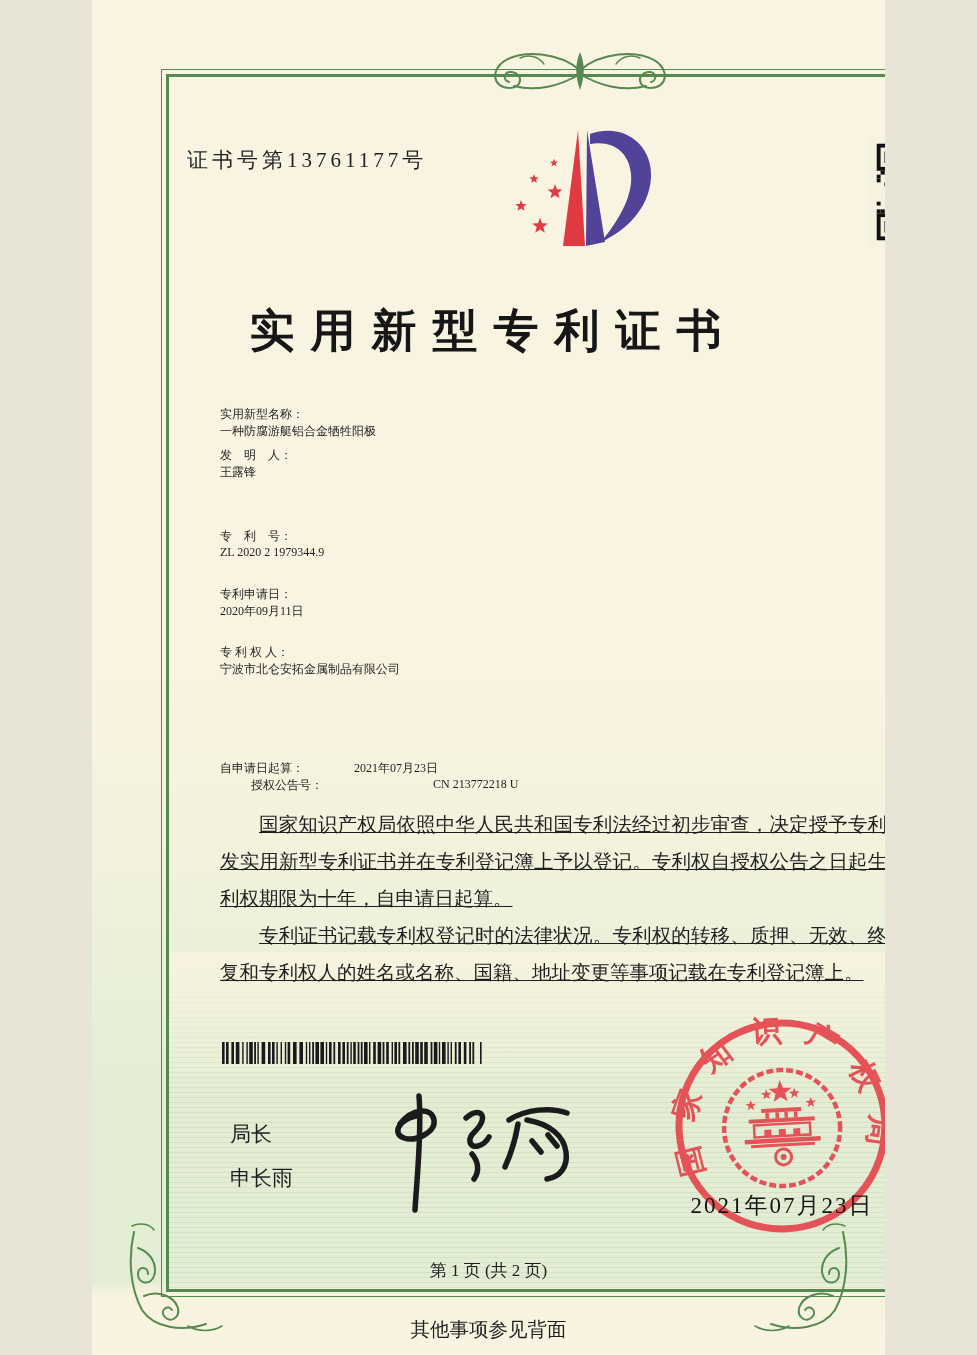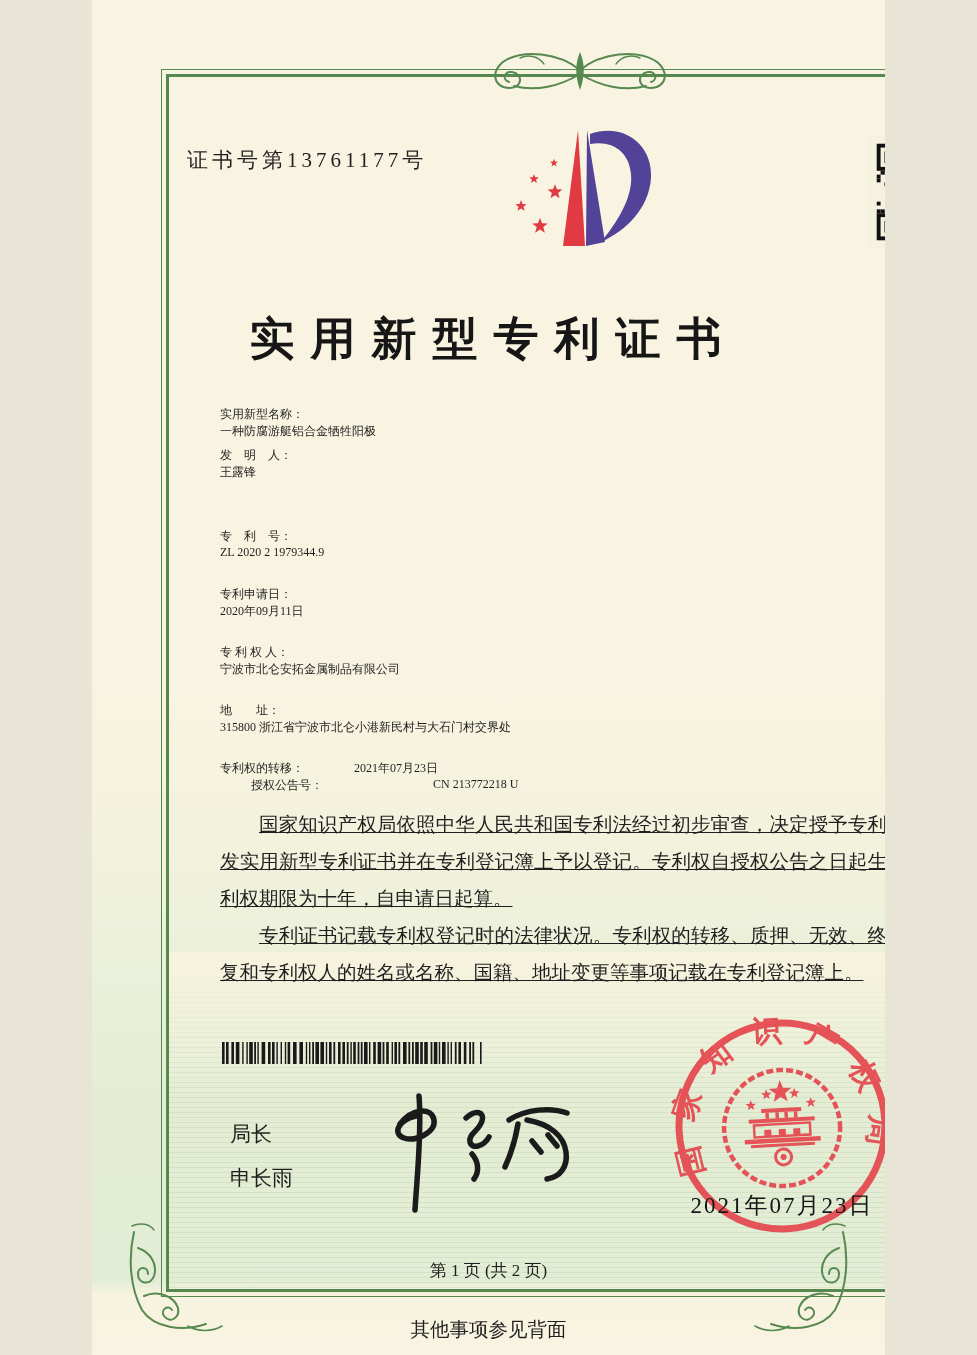--- a/index.html
+++ b/index.html
@@ -24,21 +24,21 @@
     border:3px solid var(--green);outline:1px solid var(--green);outline-offset:4px;
   }
   .top-ornament{position:absolute;left:356px;top:44px;}
   .corner{position:absolute;}
   .corner-left{left:30px;top:1218px;}
   .corner-right{right:30px;top:1218px;transform:scaleX(-1);}
   .cert-no{position:absolute;left:95px;top:146px;font-size:21px;letter-spacing:4px;}
   .logo{position:absolute;left:405px;top:118px;}
   .qr{position:absolute;left:777px;top:136px;}
   .title{
-    position:absolute;left:0;right:0;top:293px;margin:16px 0 0 10px;text-align:center;
+    position:absolute;left:0;right:0;top:293px;margin:8px 0 0 10px;text-align:center;
     font-size:45px;font-weight:600;letter-spacing:16px;color:#161616;
   }
   .field-row{position:absolute;left:128px;display:flex;font-size:12px;white-space:nowrap;flex-direction:column;}
   .flabel{flex:0 0 auto;min-width:134px;}
   .fvalue{flex:0 0 auto;}
   .pair{display:flex;}
   .pair+.pair{margin-left:31px;gap:48px;}
   .body-text{position:absolute;left:128px;top:806px;width:726px;font-size:19.5px;line-height:37px;text-align:justify;text-decoration:underline;}
   .body-text p{margin:0;text-indent:2em;}
   .barcode{position:absolute;left:130px;top:1042px;}
@@ -354,27 +354,23 @@
     <span class="fvalue">ZL 2020 2 1979344.9</span>
   </div>
   <div class="field-row" style="top:586px">
     <span class="flabel">专利申请日：</span>
     <span class="fvalue">2020年09月11日</span>
   </div>
   <div class="field-row" style="top:644px">
     <span class="flabel">专 利 权 人：</span>
     <span class="fvalue">宁波市北仑安拓金属制品有限公司</span>
   </div>
-  <div class="field-row" style="top:702px">
-    <span class="flabel">地　　址：</span>
-    <span class="fvalue">315800 浙江省宁波市北仑小港新民村与大石门村交界处</span>
-  </div>
   <div class="field-row" style="top:760px">
     <span class="pair">
-      <span class="flabel">专利权的转移：</span>
+      <span class="flabel">自申请日起算：</span>
       <span class="fvalue">2021年07月23日</span>
     </span>
     <span class="pair">
       <span class="flabel">授权公告号：</span>
       <span class="fvalue">CN 213772218 U</span>
     </span>
   </div>
 
   <div class="body-text">
     <p>国家知识产权局依照中华人民共和国专利法经过初步审查，决定授予专利权，颁发实用新型专利证书并在专利登记簿上予以登记。专利权自授权公告之日起生效。专利权期限为十年，自申请日起算。</p>

